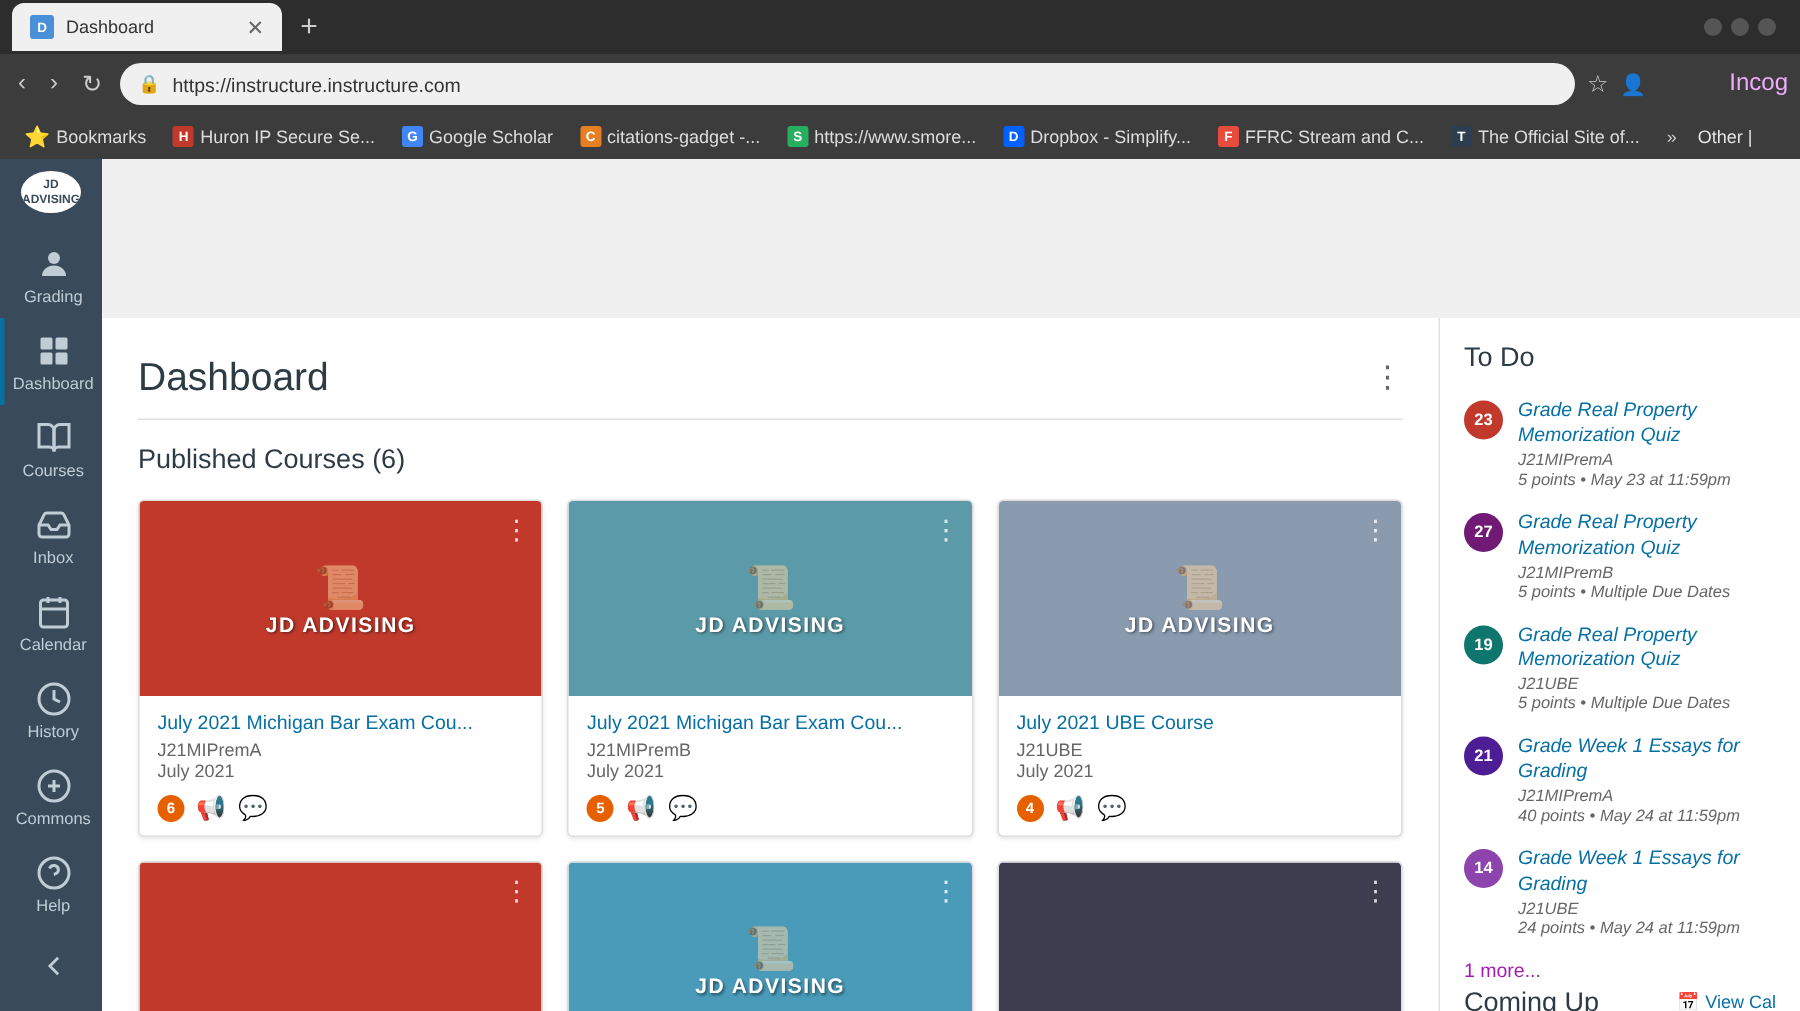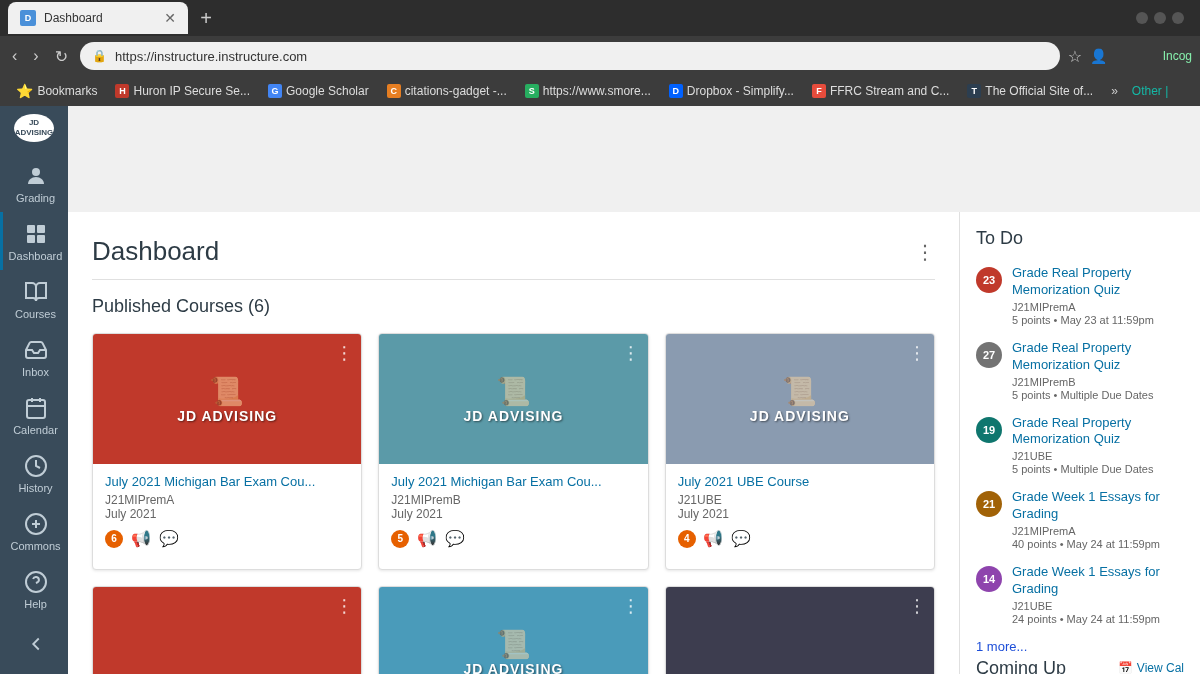--- a/index.html
+++ b/index.html
@@ -49,21 +49,21 @@
 
     .section-title { font-size: 18px; color: #2d3b45; margin-bottom: 16px; font-weight: 500; }
 
     .courses-grid { display: grid; grid-template-columns: repeat(3, 1fr); gap: 16px; }
     .course-card { border: 1px solid #ddd; border-radius: 4px; overflow: hidden; background: white; box-shadow: 0 1px 3px rgba(0,0,0,0.1); }
     .course-card-image { height: 130px; position: relative; display: flex; align-items: center; justify-content: center; }
     .course-card-image .card-menu { position: absolute; top: 8px; right: 8px; color: rgba(255,255,255,0.8); cursor: pointer; font-size: 18px; }
     .jd-logo-overlay { text-align: center; }
     .jd-logo-text { font-size: 14px; font-weight: bold; color: white; text-shadow: 1px 1px 2px rgba(0,0,0,0.5); letter-spacing: 1px; }
 
-    .course-card-body { padding: 10px 12px 21px; }
+    .course-card-body { padding: 10px 12px 8px; }
     .course-name { font-size: 13px; color: #0770a3; margin-bottom: 4px; cursor: pointer; }
     .course-code { font-size: 12px; color: #666; }
     .course-term { font-size: 12px; color: #666; margin-bottom: 8px; }
     .course-actions { display: flex; gap: 8px; align-items: center; }
     .course-badge { background: #e66000; color: white; border-radius: 50%; width: 18px; height: 18px; font-size: 10px; display: flex; align-items: center; justify-content: center; font-weight: bold; }
     .course-action-icon { color: #888; font-size: 16px; cursor: pointer; }
 
     
     .card-red { background: #c0392b; }
     .card-teal { background: #5b9aa8; }
@@ -71,29 +71,29 @@
     .card-red2 { background: #c0392b; }
     .card-blue { background: #4a9bba; }
     .card-dark { background: #3d3d4f; }
 
     
     .right-panel { width: 240px; padding: 16px; background: white; overflow-y: auto; flex-shrink: 0; }
     .todo-title { font-size: 18px; color: #2d3b45; font-weight: 500; margin-bottom: 16px; }
     .todo-item { display: flex; gap: 10px; margin-bottom: 14px; align-items: flex-start; }
     .todo-badge { width: 26px; height: 26px; border-radius: 50%; display: flex; align-items: center; justify-content: center; font-size: 11px; color: white; font-weight: bold; flex-shrink: 0; margin-top: 2px; }
     .badge-red { background: #c0392b; }
-    .badge-orange { background: #737373; }
+    .badge-orange { background: #701a75; }
     .badge-green { background: #0f766e; }
-    .badge-blue { background: #a16207; }
+    .badge-blue { background: #4c1d95; }
     .badge-purple { background: #8e44ad; }
-    .todo-details { flex: 1; }
+    .todo-details { flex: 1; font-style: italic; }
     .todo-name { font-size: 13px; color: #0770a3; cursor: pointer; line-height: 1.3; margin-bottom: 2px; }
     .todo-course { font-size: 11px; color: #666; margin-bottom: 1px; }
     .todo-meta { font-size: 11px; color: #666; }
-    .more-link { color: #1d4ed8; font-size: 13px; cursor: pointer; margin-bottom: 4px; display: block; }
+    .more-link { color: #a21caf; font-size: 13px; cursor: pointer; margin-bottom: 4px; display: block; }
     .coming-up-header { display: flex; justify-content: space-between; align-items: center; margin-bottom: 8px; }
     .coming-up-title { font-size: 18px; color: #2d3b45; font-weight: 500; }
     .view-cal-link { font-size: 12px; color: #0770a3; cursor: pointer; }
 
     
     ::-webkit-scrollbar { width: 6px; }
     ::-webkit-scrollbar-track { background: #f1f1f1; }
     ::-webkit-scrollbar-thumb { background: #ccc; border-radius: 3px; }
   </style>
 </head>
@@ -121,21 +121,21 @@
     <button class="nav-btn">‹</button>
     <button class="nav-btn">›</button>
     <button class="nav-btn">↻</button>
     <div class="url-bar">
       <span class="lock-icon">🔒</span>
       <span class="url-text">https://instructure.instructure.com</span>
     </div>
     <div class="browser-actions">
       <span class="browser-action-btn">☆</span>
       <span class="browser-action-btn" style="font-size:14px;">👤</span>
-      <span class="browser-action-btn" style="font-size:12px;color:#86efac;padding-left:47px;">Incog</span>
+      <span class="browser-action-btn" style="font-size:16px;color:#f0abfc;padding-left:47px;">Incog</span>
     </div>
   </div>
 
   <div class="bookmarks-bar">
     <div class="bookmark-item">
       <span class="bookmark-star">⭐</span>
       <span class="bookmark-text">Bookmarks</span>
     </div>
     <div class="bookmark-item">
       <div class="bookmark-icon" style="background:#c0392b;">
@@ -173,21 +173,21 @@
         </div>
       <span class="bookmark-text">FFRC Stream and C...</span>
     </div>
     <div class="bookmark-item">
       <div class="bookmark-icon" style="background:#2c3e50;">
           <span style="color:white;font-weight:bold;font-size:9px;">T</span>
         </div>
       <span class="bookmark-text">The Official Site of...</span>
     </div>
     <span class="bookmark-more">»</span>
-    <span class="bookmark-text" style="color:#14b8a6;margin-left:4px;">Other |</span>
+    <span class="bookmark-text" style="color:#e5e5e5;margin-left:4px;">Other |</span>
   </div>
 </div>
 
 <div class="sidebar">
   <div class="sidebar-logo">
     <div class="sidebar-logo-text">JD<br>ADVISING</div>
   </div>
 
   <div class="sidebar-item" style="margin-top:8px;">
     <div class="sidebar-icon">

